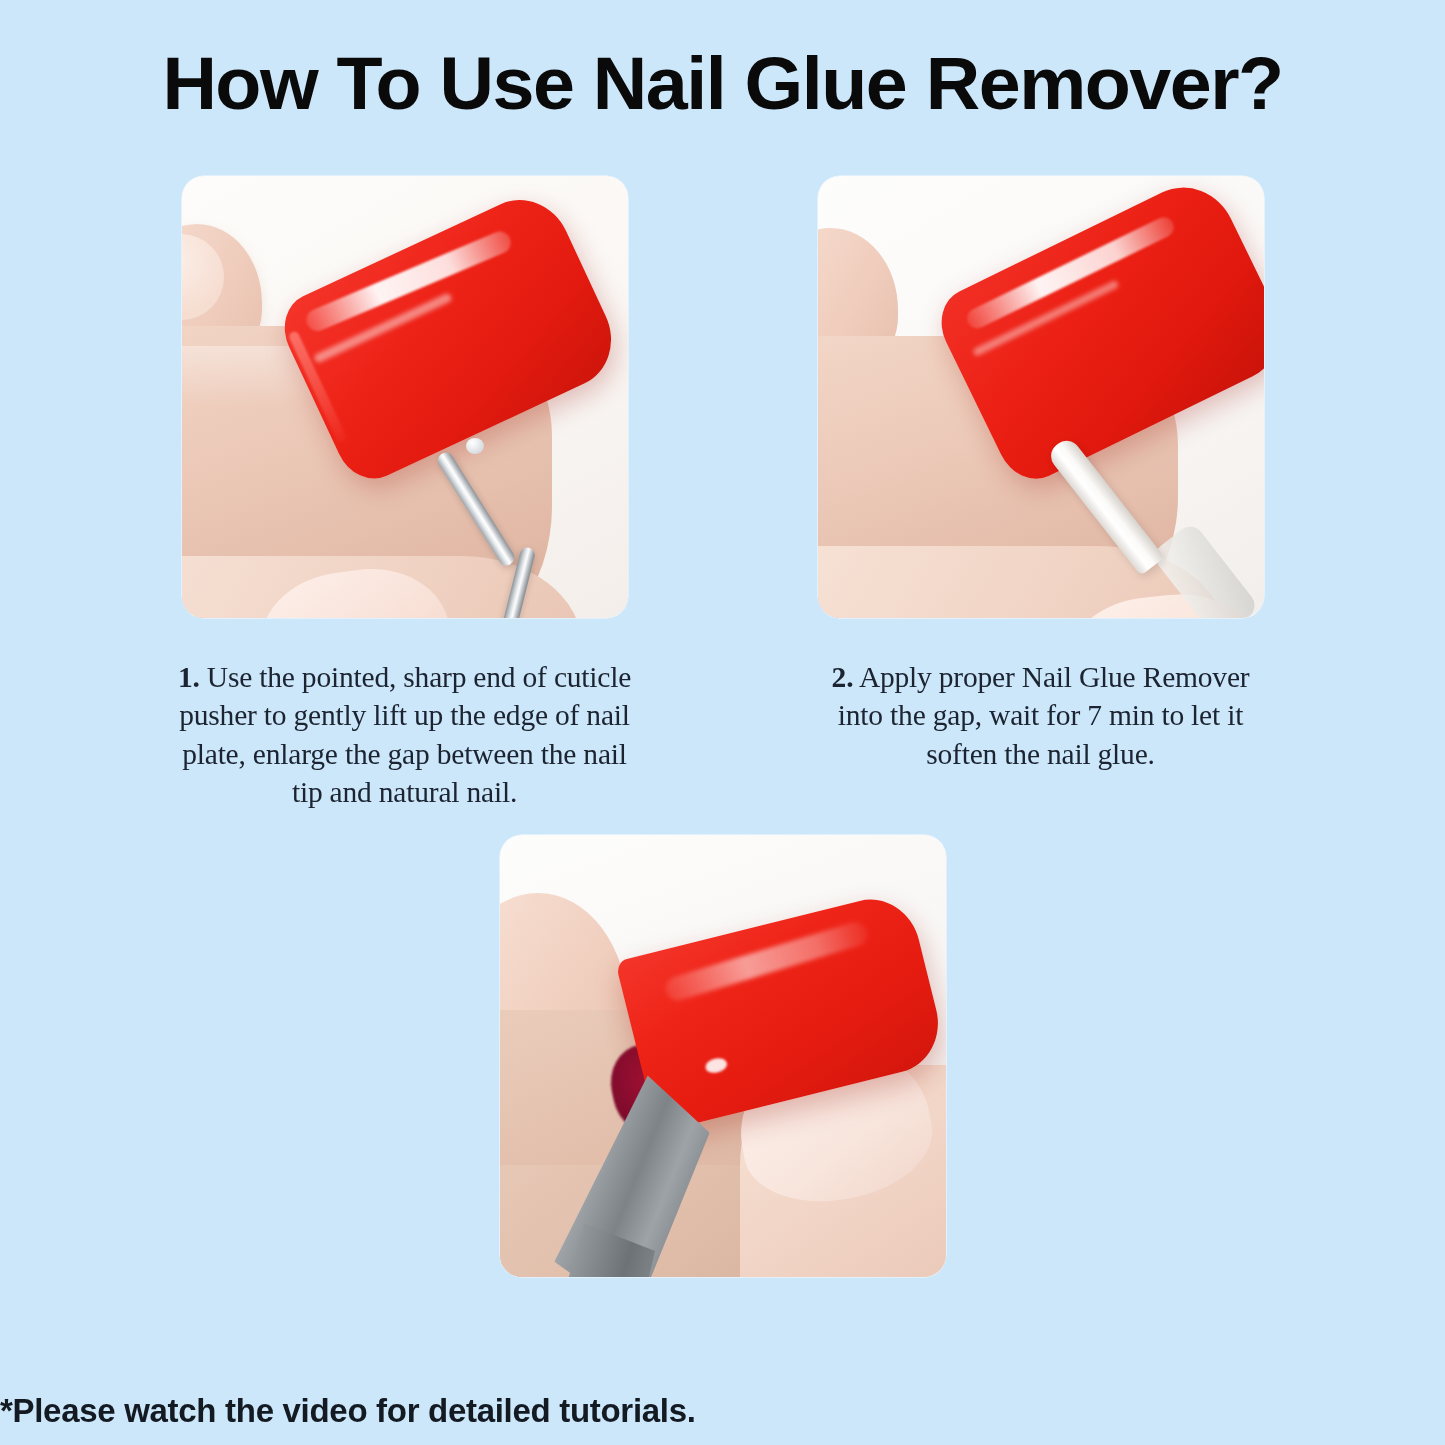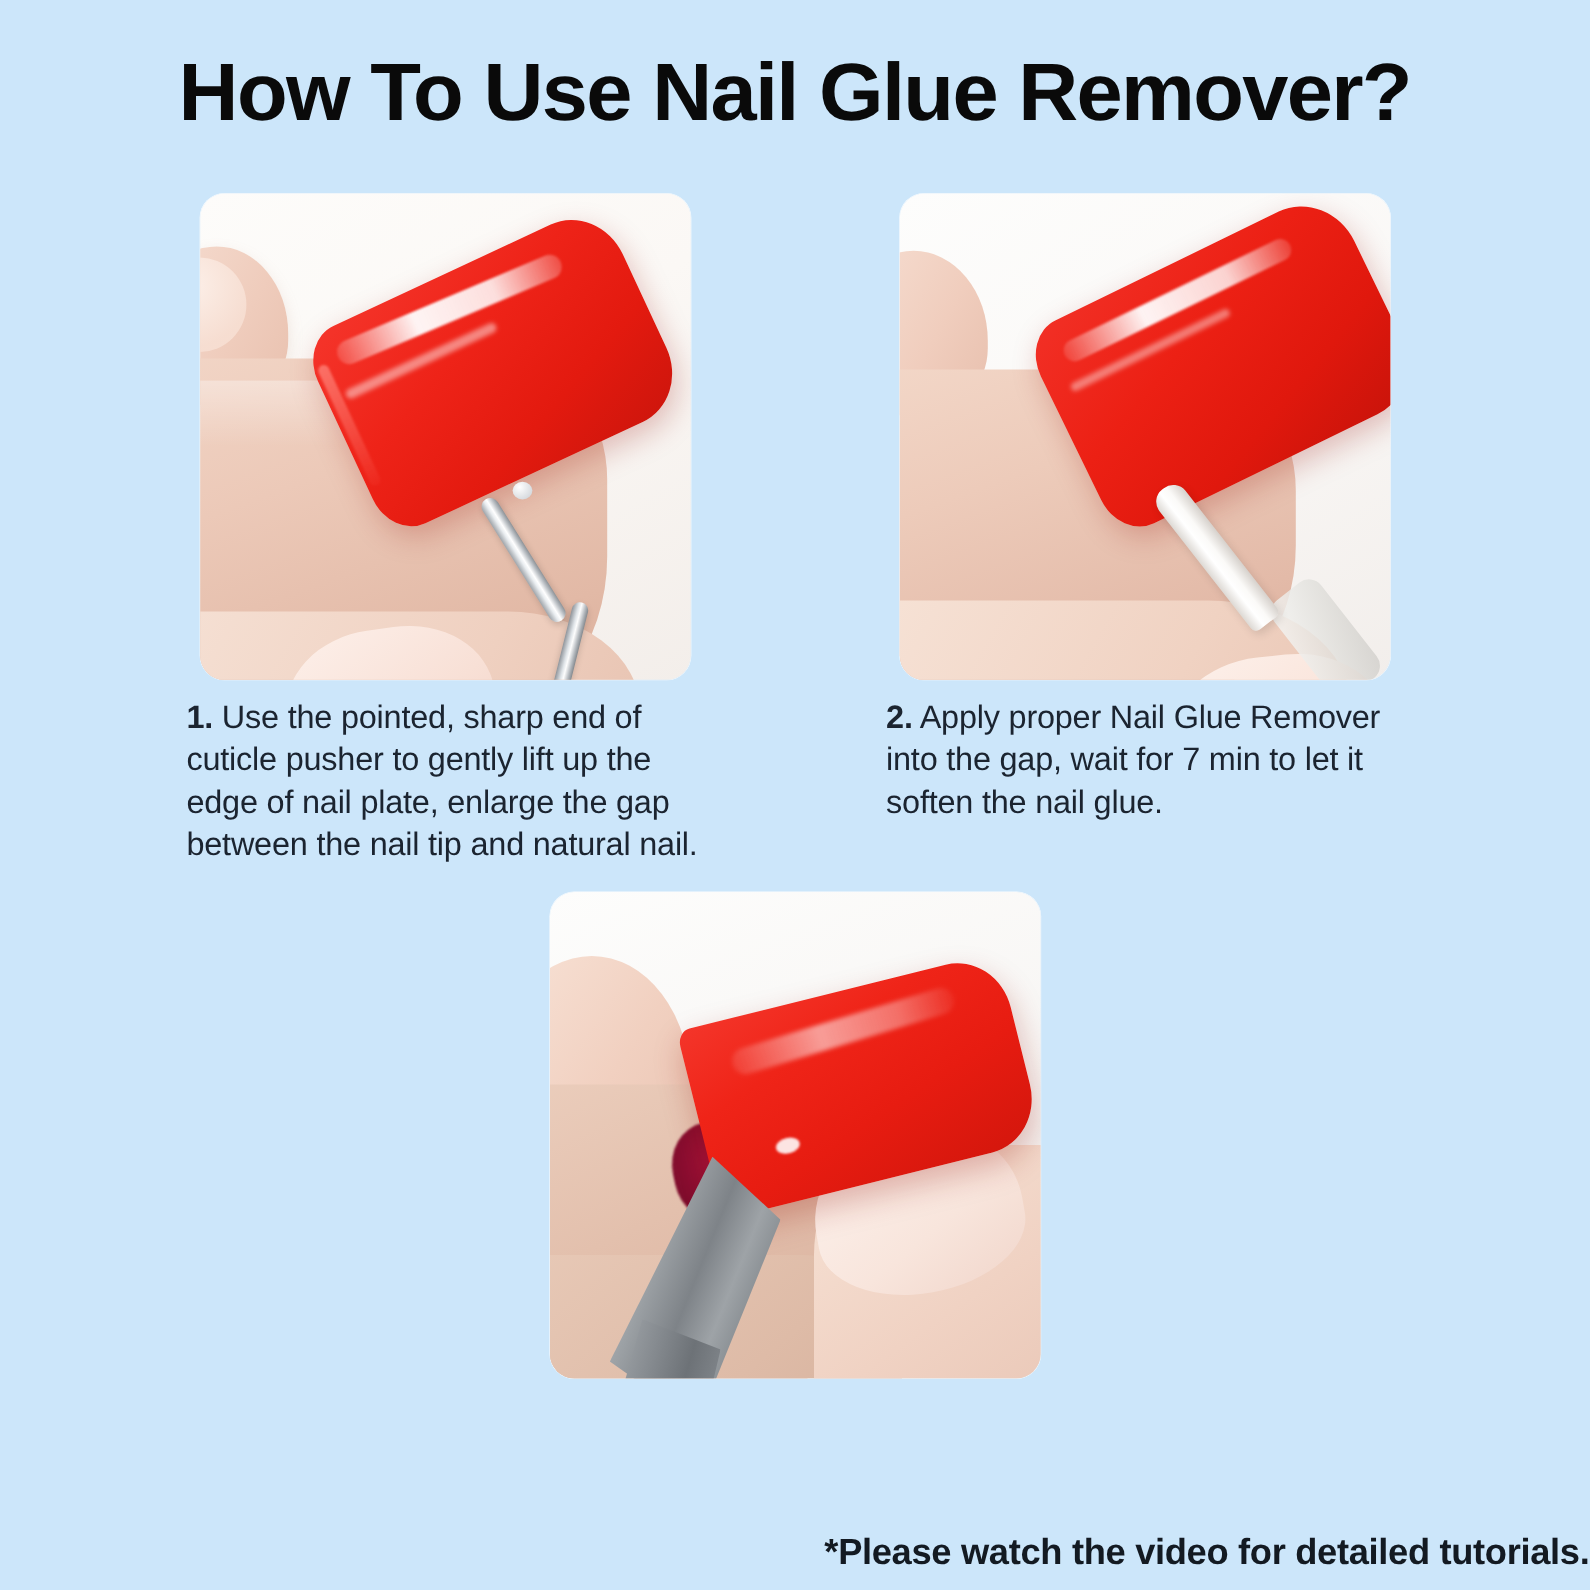--- a/index.html
+++ b/index.html
@@ -65,38 +65,39 @@
     background: #fdfbf8;
     box-shadow: 0 0 0 0.5px rgba(255,255,255,0.9);
   }
   .photo-inner {
     position: absolute;
     inset: 0;
     overflow: hidden;
   }
 
   .caption {
-    margin-top: 16px;
+    margin-top: 40px;
     width: 470px;
-    font-family: Liberation Sans, sans-serif;
+    text-align: center;
+    font-family: Liberation Serif, serif;
     font-size: 29.5px;
     line-height: 1.30;
     color: #1b2430;
     letter-spacing: -0.2px;
   }
   .caption .num {
     font-weight: bold;
   }
 
   .footer {
     position: absolute;
     left: 0;
     top: 1392px;
     width: 1445px;
-    text-align: right;
+    text-align: left;
     font-family: "Liberation Sans", sans-serif;
     font-size: 33px;
     font-weight: bold;
     color: #131a22;
     letter-spacing: -0.3px;
   }
 
   
   .p1 { background: linear-gradient(150deg,#fdfcfa 0%,#fbf8f5 45%,#f3eeea 100%); }
   .p1 .thumbtip {

